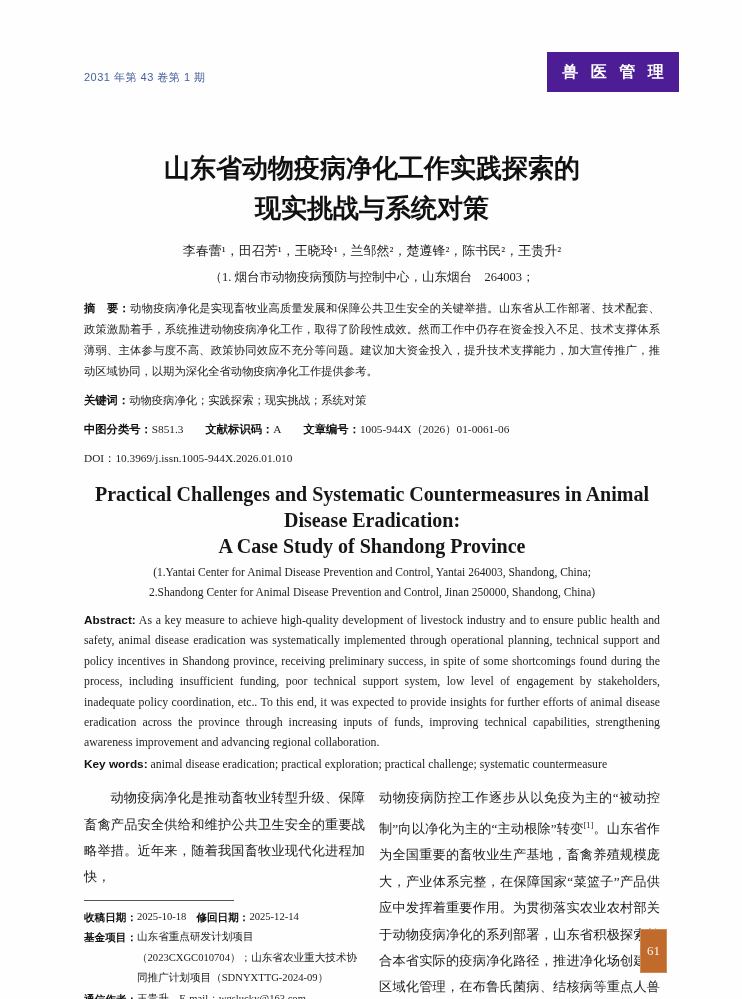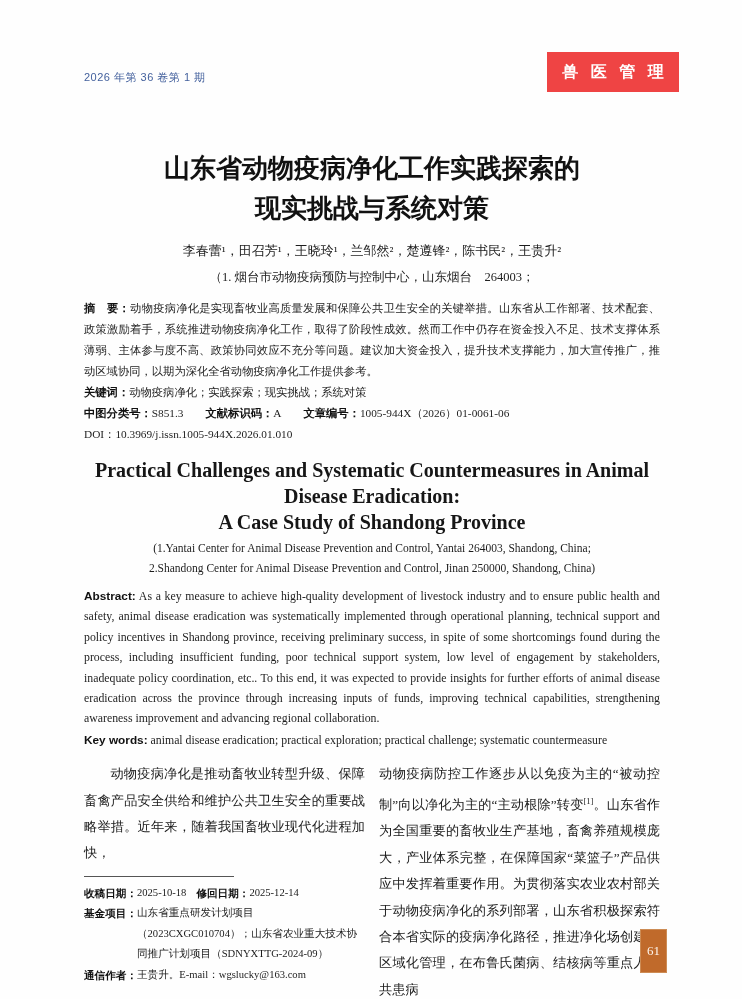--- a/index.html
+++ b/index.html
@@ -13,42 +13,42 @@
   .page { position:absolute; inset:0; background:#fefefe; }
 
   
   .issue {
     position:absolute; top:70px; left:84px;
     font-family:"Liberation Sans","DejaVu Sans",sans-serif;
     font-size:11px; color:#44619d; letter-spacing:0.5px;
   }
   .col-badge {
     position:absolute; top:52px; right:63px; width:132px; height:40px;
-    background:#ef4444; color:#ffffff;
+    background:#4c1d95; color:#ffffff;
     display:flex; align-items:center; justify-content:center;
     font-family:"Liberation Sans","DejaVu Sans",sans-serif;
     font-size:16px; font-weight:bold; letter-spacing:4px; text-indent:4px;
   }
 
   .content { position:absolute; top:148px; left:84px; width:576px; }
 
   
   .cn-title {
     text-align:center; font-family:"Liberation Sans","DejaVu Sans",sans-serif;
     font-weight:bold; font-size:26px; line-height:40px; color:#111;
   }
   .cn-authors { text-align:center; margin-top:12px; font-size:13px; line-height:22px; }
   .cn-affils { text-align:center; margin-top:4px; font-size:12.5px; line-height:23px; color:#222; }
 
   .cn-abs { margin-top:9px; font-size:11.3px; line-height:21px; text-align:justify; color:#222; }
   .lbl {
     font-family:"Liberation Sans","DejaVu Sans",sans-serif;
     font-weight:bold; color:#111;
   }
-  .meta-row { margin-top:0; font-size:11.3px; line-height:21px; }
+  .meta-row { margin-top:8px; font-size:11.3px; line-height:21px; }
   .meta-row .gap { display:inline-block; width:22px; }
 
   
   .en-block { margin-top:12px; }
   .en-title { text-align:center; font-weight:bold; font-size:20px; line-height:26px; color:#161616; }
   .en-authors { text-align:center; margin-top:7px; font-size:12px; line-height:20px; }
   .en-affils { text-align:center; margin-top:3px; font-size:11.5px; line-height:20px; }
   .en-abs { margin-top:8px; font-size:11.8px; line-height:20.4px; text-align:justify; color:#1e1e1e; }
   .en-kw { font-size:11.8px; line-height:20.4px; margin-top:1px; }
 
@@ -71,21 +71,21 @@
     background:#c06a2b; border:1px solid #cd8c55;
     color:#fdf6ee; display:flex; align-items:center; justify-content:center;
     font-size:13px; font-family:"Liberation Serif","DejaVu Serif",serif;
   }
 </style>
 </head>
 <body>
 
 <div class="page">
 
-  <div class="issue">2026 年第 36 卷第 1 期</div>
+  <div class="issue">2031 年第 43 卷第 1 期</div>
   <div class="col-badge">兽 医 管 理</div>
 
   <div class="content">
 
     <div class="cn-title">
       <div>山东省动物疫病净化工作实践探索的</div>
       <div>现实挑战与系统对策</div>
     </div>
 
     <div class="cn-authors">李春蕾¹，田召芳¹，王晓玲¹，兰邹然²，楚遵锋²，陈书民²，王贵升²</div>

